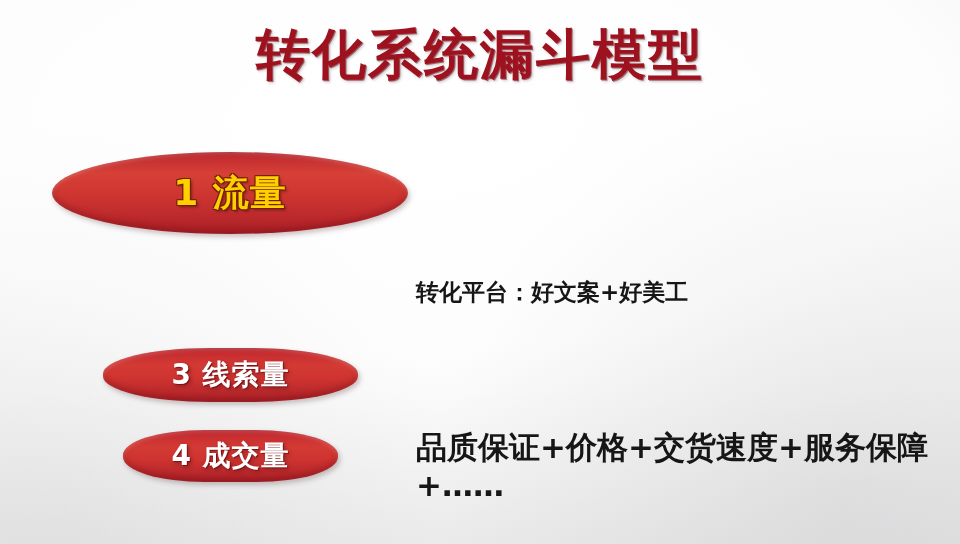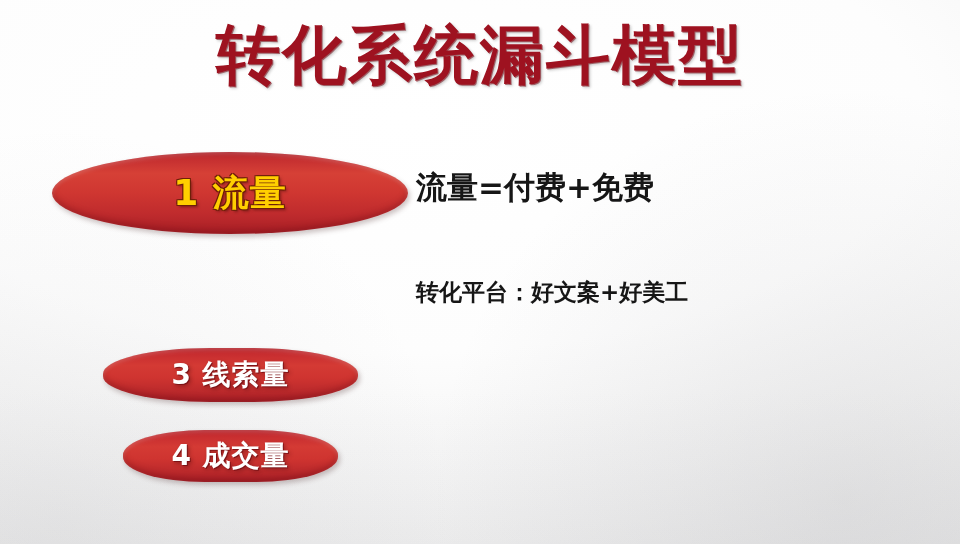--- a/index.html
+++ b/index.html
@@ -37,21 +37,21 @@
   }
 
   
   .title {
     position: absolute;
     left: 0;
     top: 24px;
     width: 960px;
     text-align: center;
     font-family: "DejaVu Sans", "Liberation Sans", sans-serif;
-    font-size: 64px;
+    font-size: 54px;
     line-height: 62px;
     font-weight: bold;
     letter-spacing: 2px;
     color: #9e1220;
     text-shadow:
       1px 1px 0 rgba(120,10,20,0.55),
       2px 2px 3px rgba(0,0,0,0.22);
     white-space: nowrap;
     z-index: 4;
   }
@@ -220,21 +220,21 @@
     </div>
 
     <div class="bar" id="bar-4">
       <span class="bar-label">4 成交量</span>
     </div>
 
   </div>
 
   <div class="descriptions">
 
-    <div class="desc" id="desc-1">流量=付费+免费</div>
 
     <div class="desc" id="desc-2">转化平台：好文案+好美工</div>
 
 
+    <div class="desc" id="desc-4">品质保证+价格+交货速度+服务保障+……</div>
 
   </div>
 
 </div>
 
 </body></html>

